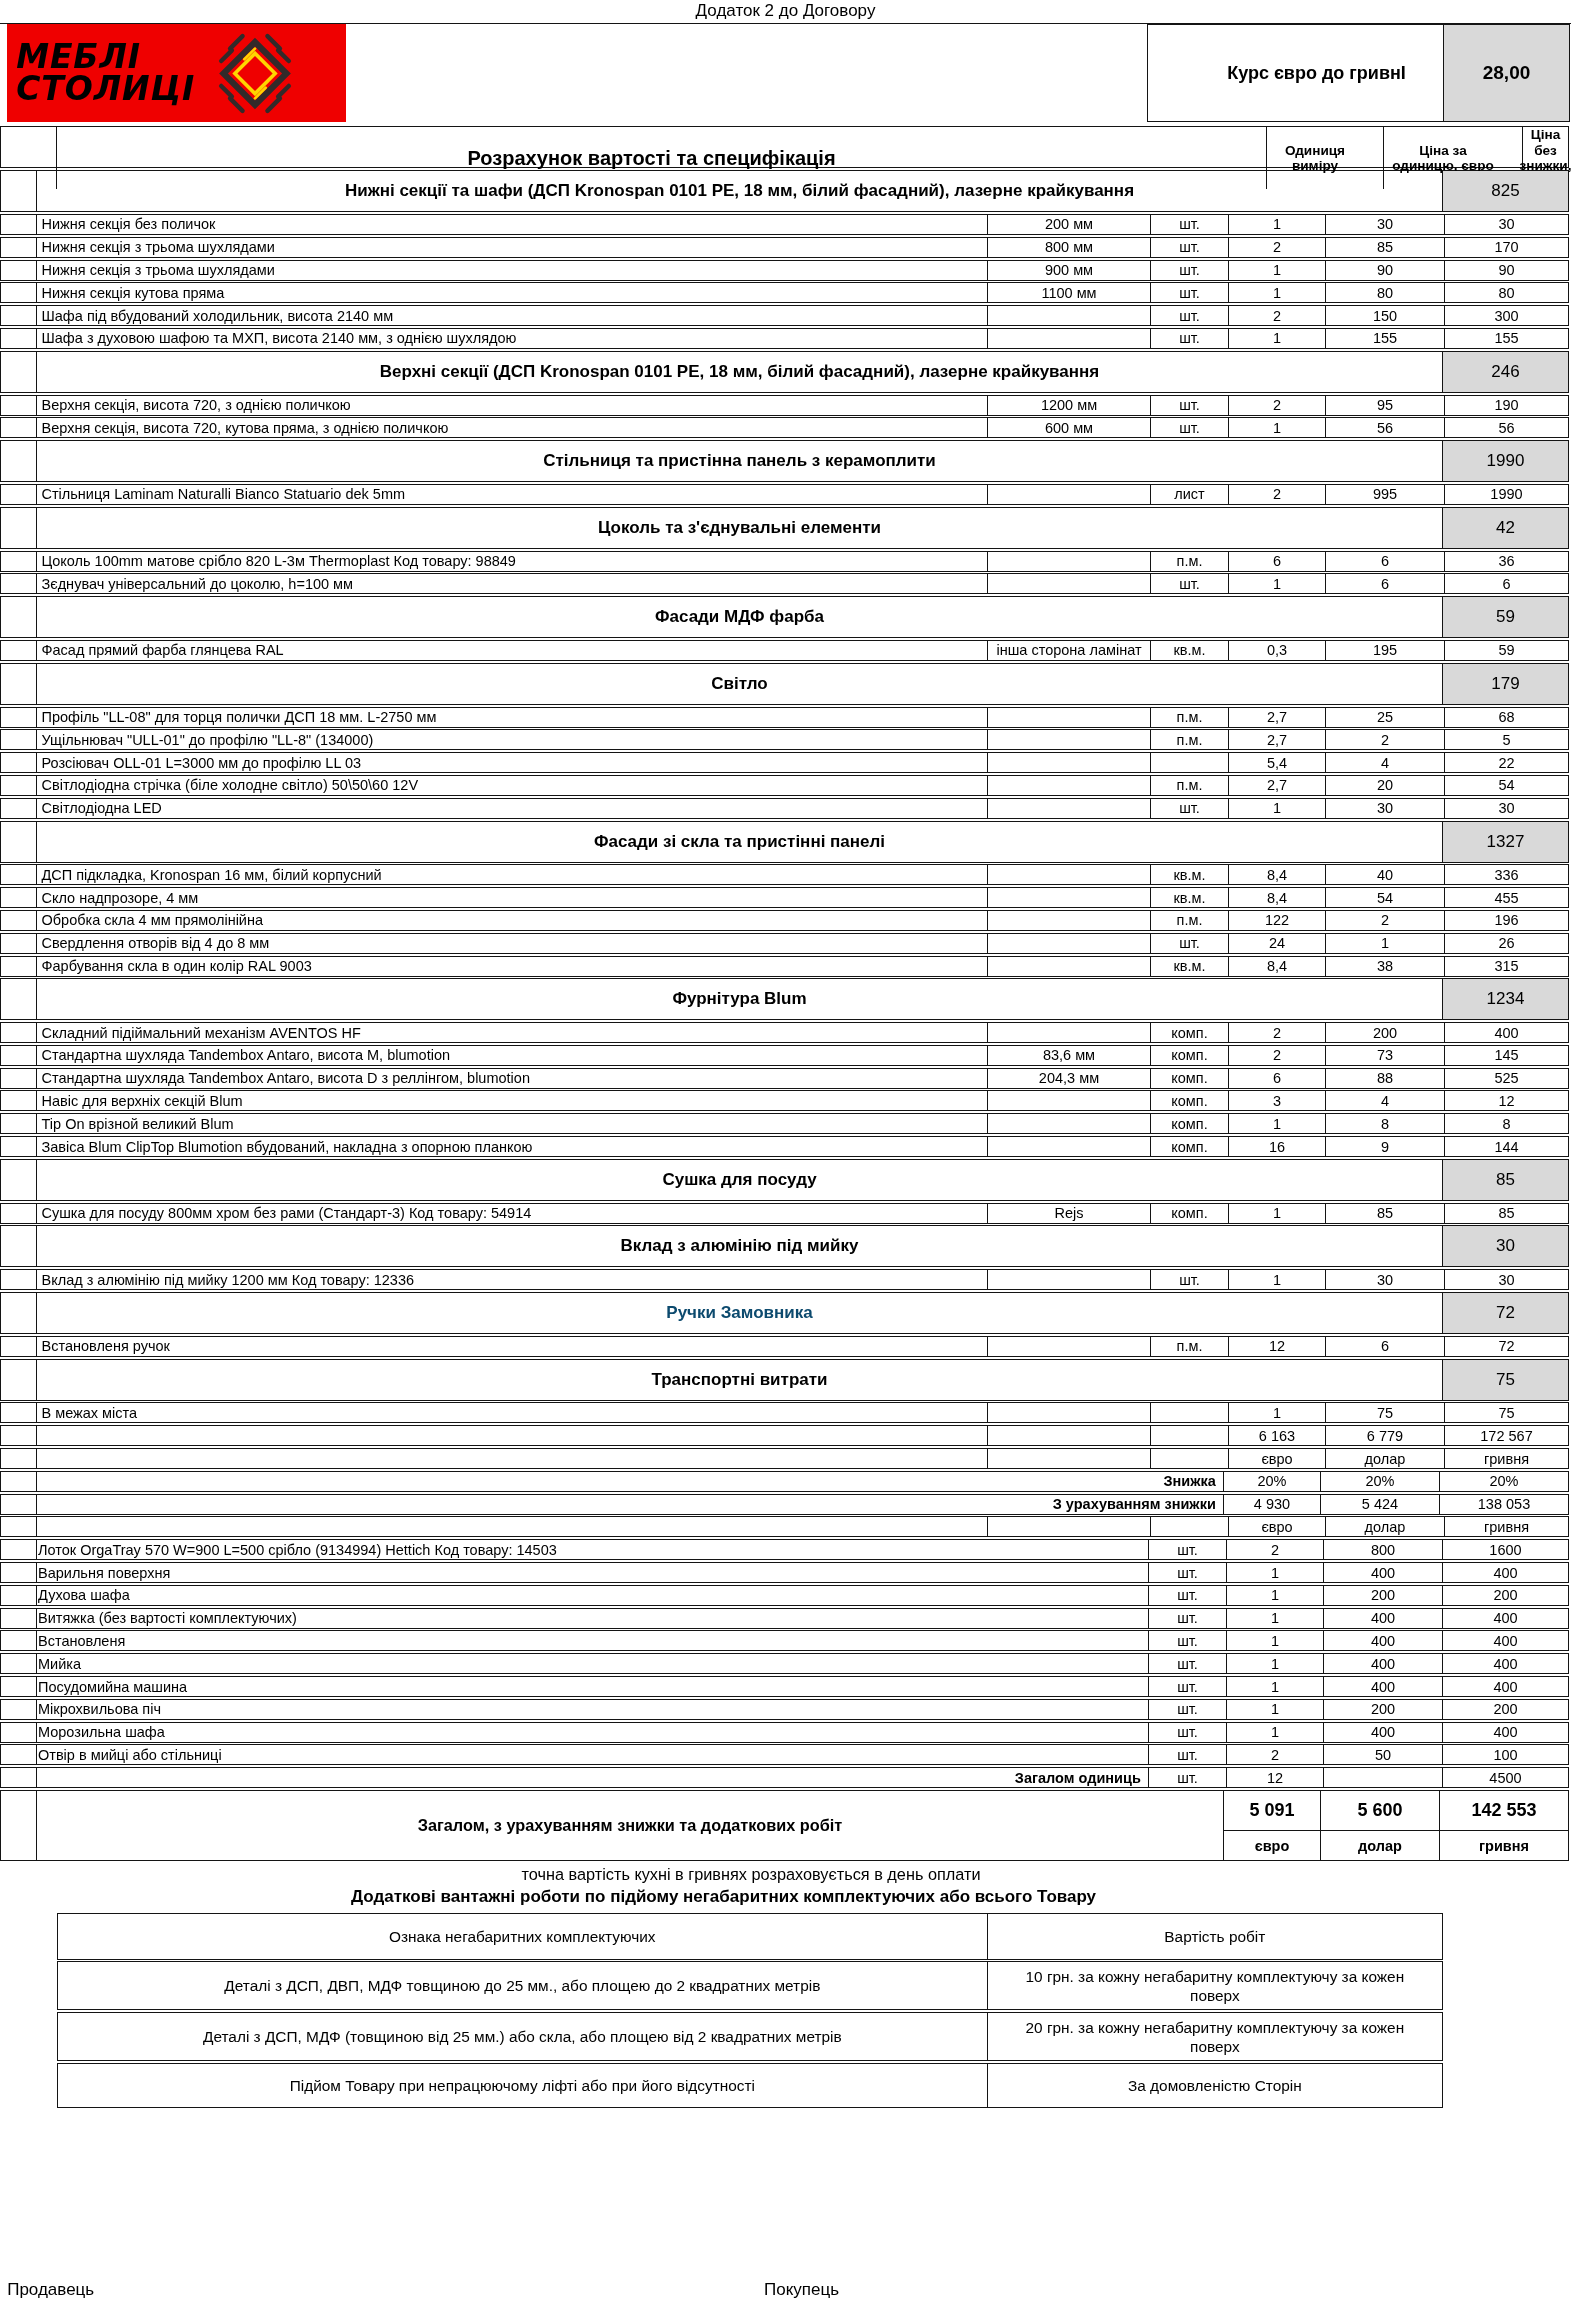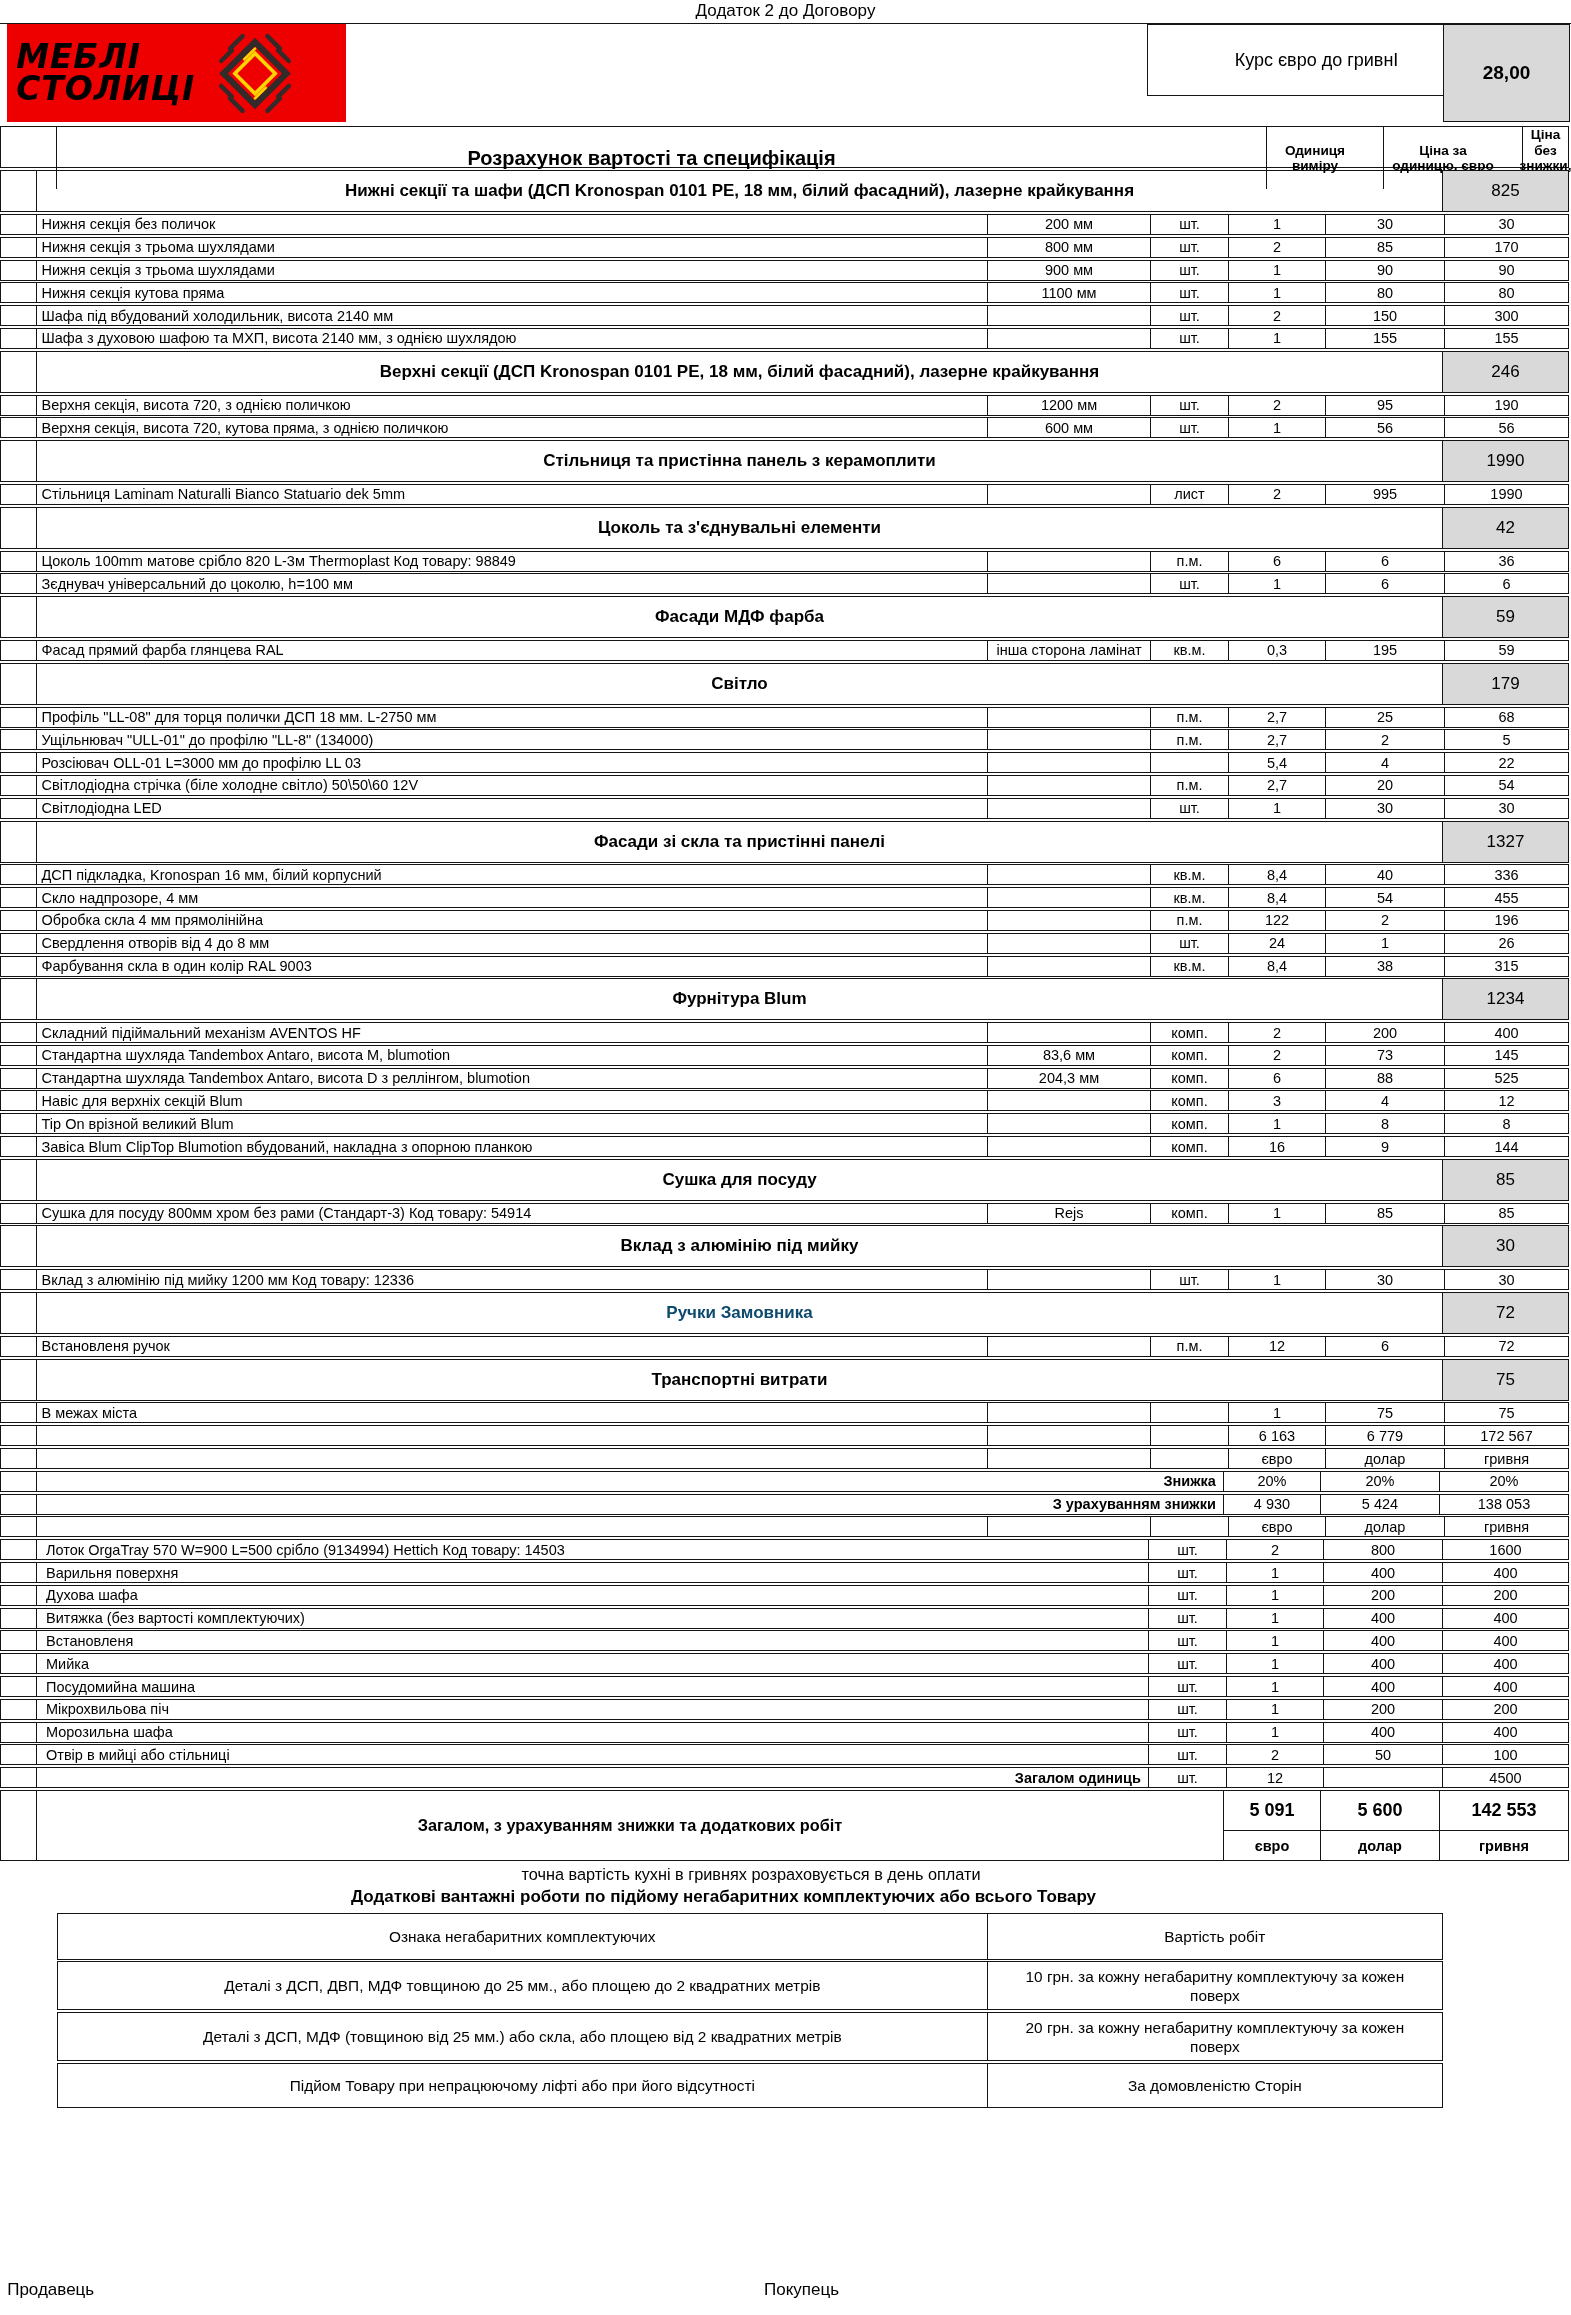--- a/index.html
+++ b/index.html
@@ -6,23 +6,23 @@
   .sheet{position:relative;width:1571px;height:2316px;background:#fff;color:#000;
          font-family:"Liberation Sans",sans-serif;overflow:hidden;}
   .annex{height:22.6px;line-height:22.6px;text-align:center;font-size:17px;}
   
   .toprow{position:relative;height:101px;border-top:1.8px solid #141414;}
   .logo{position:absolute;left:7.2px;top:0.9px;width:339px;height:98px;background:#ef0000;
         display:flex;align-items:center;gap:12.7px;padding:0 9px;box-sizing:border-box;}
   .logo-text{font-weight:bold;font-style:italic;font-size:33px;line-height:32px;
              letter-spacing:0.9px;color:#000000;font-family:"DejaVu Sans",sans-serif;}
   .logo-text span{display:block;}
-  .kurs{position:absolute;left:1147px;top:0.9px;width:298px;height:72px;border:1.8px solid #141414;
+  .kurs{position:absolute;left:1147px;top:0.9px;width:298px;height:98px;border:1.8px solid #141414;
         box-sizing:border-box;display:flex;align-items:center;justify-content:center;
-        font-weight:normal;font-size:18px;padding-left:41px;}
+        font-weight:bold;font-size:18px;padding-left:41px;}
   .kursval{position:absolute;left:1443px;top:0.9px;width:127px;height:98px;border:1.8px solid #141414;
         box-sizing:border-box;background:#d9d9d9;display:flex;align-items:center;justify-content:center;
         font-weight:bold;font-size:19px;}
   
   .row{display:grid;width:1569px;border:1.8px solid #141414;box-sizing:border-box;
        margin:0 0 1.8px 0;background:#fff;}
   .row>.c{border-left:1.8px solid #141414;display:flex;align-items:center;justify-content:center;
           overflow:visible;box-sizing:border-box;min-width:0;}
   .row>.c:first-child{border-left:none;}
   .titlerow{grid-template-columns:35px 1190px 97px 119px 1fr;height:42px;margin-top:1.8px;gap:20px;}
@@ -31,21 +31,21 @@
   .item{grid-template-columns:35px 951px 163px 78px 97px 119px 1fr;height:21px;font-size:14.5px;}
   .item .desc{justify-content:flex-start;padding-left:4.5px;white-space:nowrap;}
   .item .size{white-space:nowrap;}
   .sec{grid-template-columns:35px 1406px 1fr;height:42px;}
   .sec .sec-title{font-weight:bold;font-size:17px;text-align:center;}
   .sec.red .sec-title{color:#0c4a6e;}
   .grey{background:#d9d9d9;font-size:17px;}
   .label3{grid-template-columns:35px 1187px 97px 119px 1fr;height:21px;font-size:14.5px;}
   .label3 .lbl{justify-content:flex-end;padding-right:7.2px;font-weight:bold;white-space:nowrap;}
   .app{grid-template-columns:35px 1112px 78px 97px 119px 1fr;height:21px;font-size:14.5px;}
-  .app .desc{justify-content:flex-start;padding-left:9px;white-space:nowrap;}
+  .app .desc{justify-content:flex-start;padding-left:1px;white-space:nowrap;}
   .app .lbl{justify-content:flex-end;padding-right:7.2px;font-weight:bold;white-space:nowrap;}
   .bighdr{grid-template-columns:35px 1406px 1fr;height:42px;}
   .bighdr .t{font-weight:bold;font-size:17px;text-align:center;}
   
   .grand{display:grid;width:1569px;box-sizing:border-box;border:1.8px solid #141414;
          grid-template-columns:35px 1187px 97px 119px 1fr;grid-template-rows:40px 29px;
          margin-bottom:1.8px;}
   .grand>div{border-left:1.8px solid #141414;display:flex;align-items:center;justify-content:center;box-sizing:border-box;}
   .grand .gut{grid-row:1/3;border-left:none;}
   .grand .glabel{grid-row:1/3;font-weight:bold;font-size:16.3px;}

